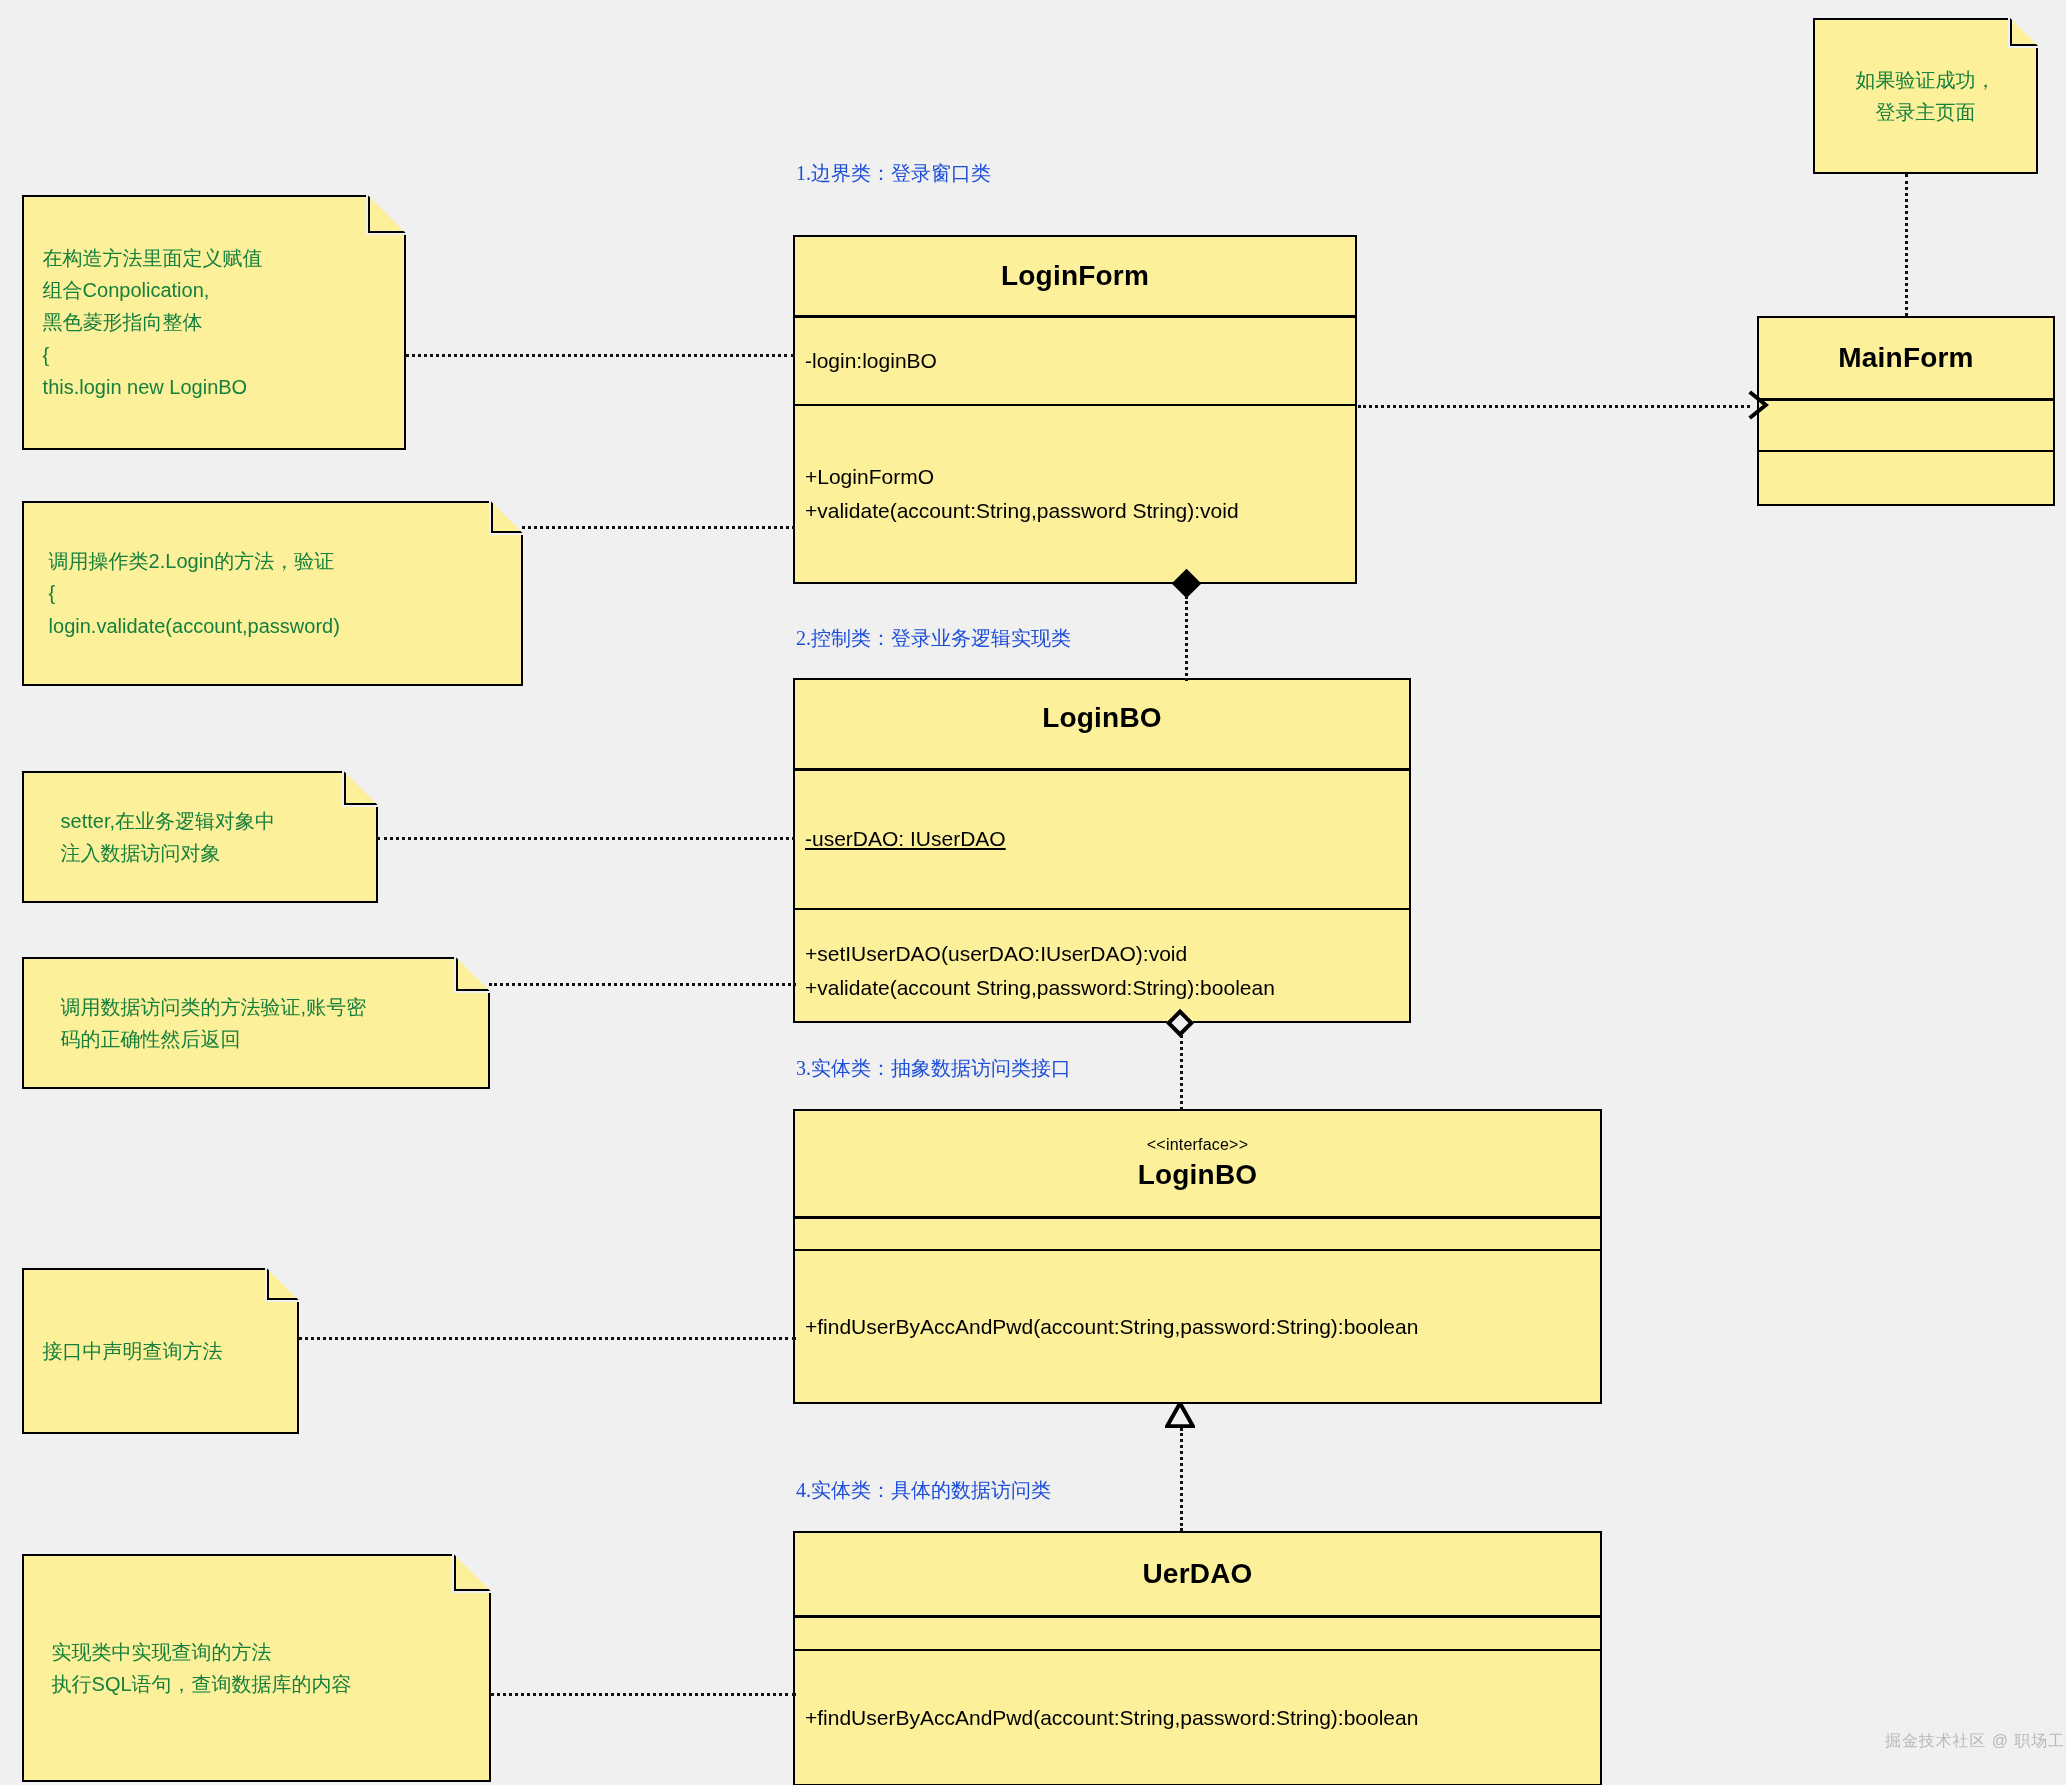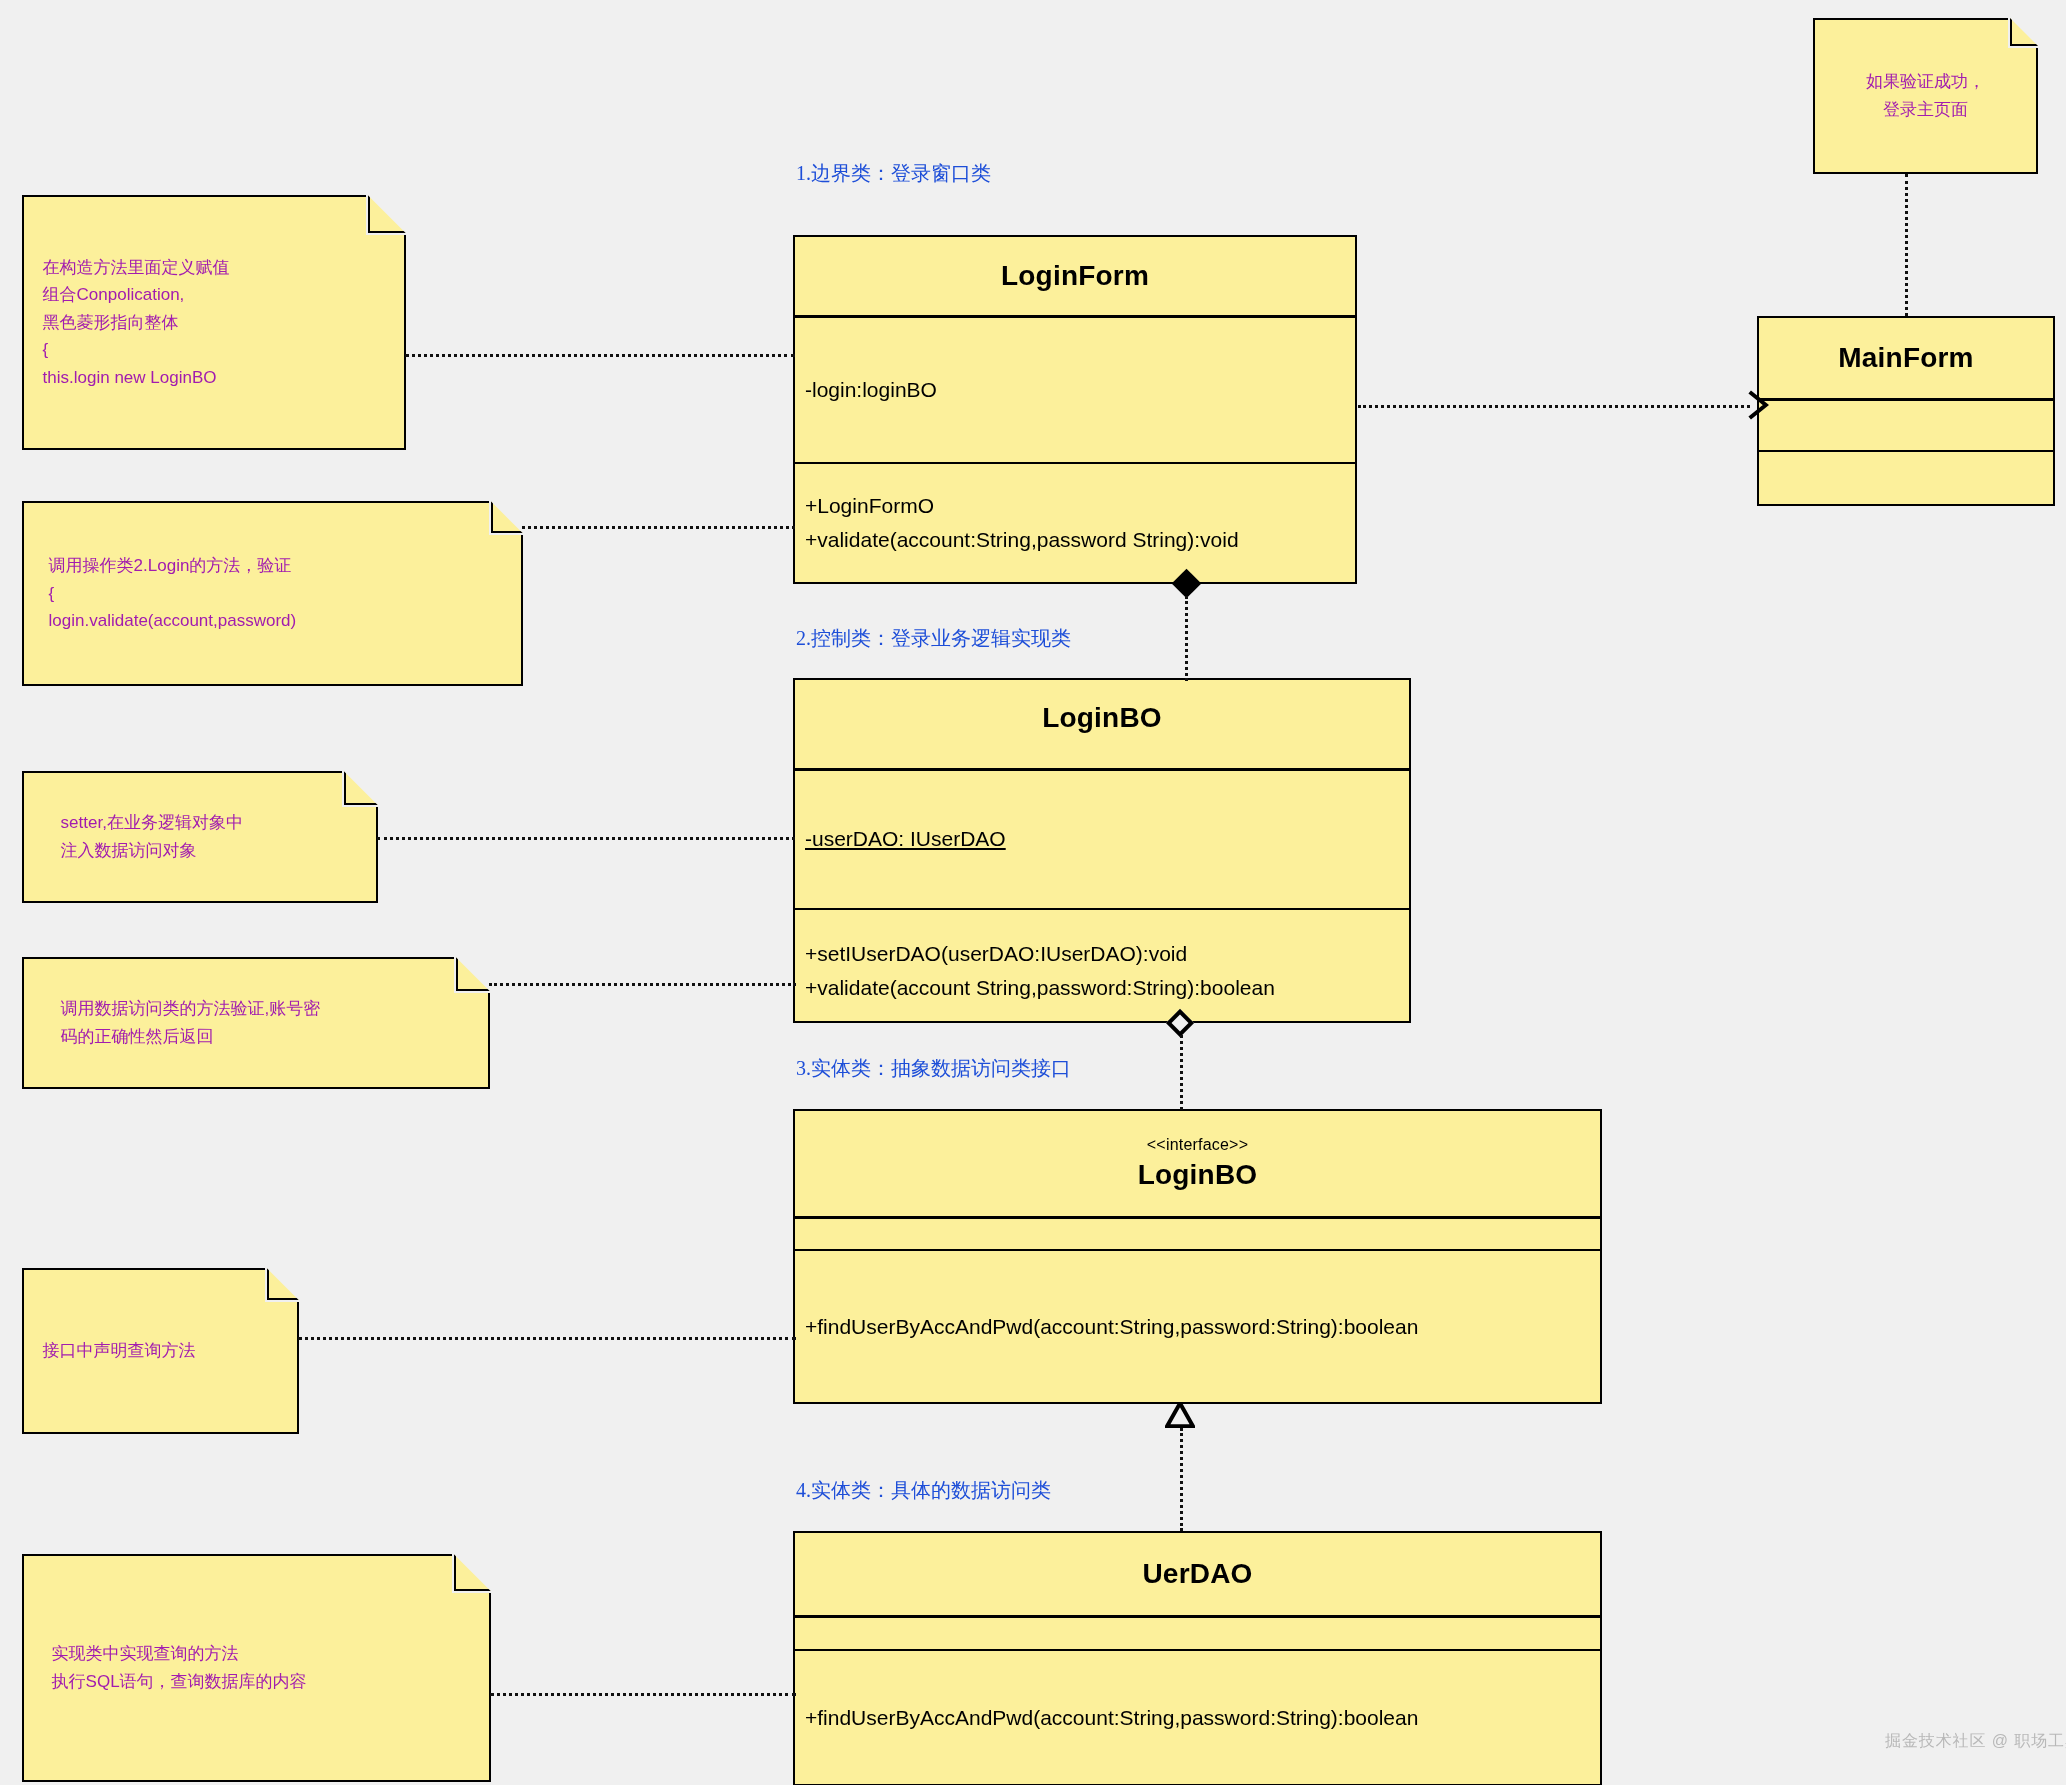--- a/index.html
+++ b/index.html
@@ -88,23 +88,23 @@
   .note .note-fold-tri{
     position:absolute;
     top:0;right:0;
     background:#fcf09b;
     box-sizing:border-box;
   }
   .note-text{
     position:relative;
     z-index:3;
     padding:0 21px;
-    font-size:17px;
+    font-size:20px;
     line-height:1.62;
-    color:#a21caf;
+    color:#15803d;
     white-space:pre-line;
   }
 
   
   .hdash{
     position:absolute;
     height:0;
     border-top:3.2px dotted #111;
   }
   .vdash{
@@ -169,21 +169,21 @@
 登录主页面</div>
   </div>
 
   <div class="vdash" style="left:1905px;top:174px;height:142px;"></div>
 
   <div class="uml-class" style="left:793px;top:235px;width:564px;height:349px;">
     <div class="uml-header" style="height:78px;">
       <div class="uml-name">LoginForm</div>
     </div>
     <div class="uml-sep"></div>
-    <div class="uml-section" style="height:144px;border-radius:31px;">
+    <div class="uml-section" style="height:86px;border-radius:31px;">
       <div class="uml-member">-login:loginBO</div>
     </div>
     <div class="uml-sep"></div>
     <div class="uml-section" style="flex:1;">
       <div class="uml-member">+LoginFormO</div>
       <div class="uml-member">+validate(account:String,password String):void</div>
     </div>
   </div>
 
   <div class="uml-class" style="left:1757px;top:316px;width:298px;height:190px;">

